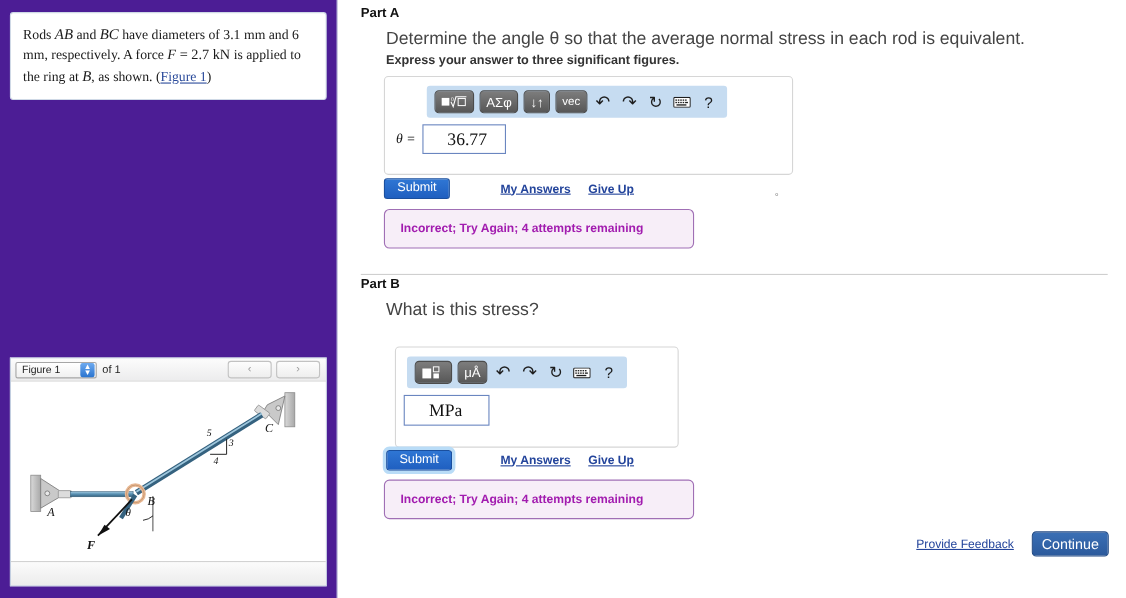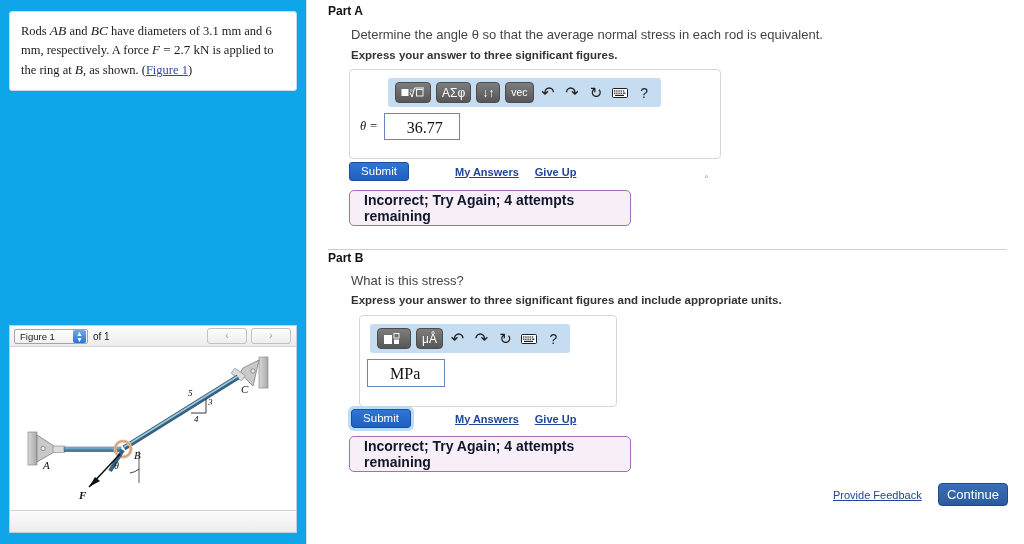--- a/index.html
+++ b/index.html
@@ -20,21 +20,21 @@
     width: 1024px;
     height: 544px;
   }
 
   
   #left-panel {
     position: absolute;
     left: 0; top: 0;
     width: 307px;
     height: 544px;
-    background: #0ea5e9;
+    background: #4c1d95;
     border-right: 1px solid #cfd9e6;
     box-sizing: border-box;
   }
   #problem-card {
     position: absolute;
     left: 9px; top: 11px;
     width: 288px;
     background: #ffffff;
     border: 1px solid #cfd9e6;
     border-radius: 3px;
@@ -156,21 +156,21 @@
     padding: 0;
   }
   .part-header {
     font-weight: bold;
     font-size: 12px;
     color: #111;
     margin: 0;
     padding: 0;
   }
   .question-text {
-    font-size: 13px;
+    font-size: 16px;
     color: #444;
     margin: 0;
   }
   .instruction {
     font-size: 11.5px;
     font-weight: bold;
     color: #333;
     margin: 0;
   }
 
@@ -280,23 +280,23 @@
     text-decoration: underline;
     font-size: 11px;
     font-weight: bold;
   }
 
   
   .feedback-box {
     border: 1px solid #a06fb5;
     border-radius: 5px;
     background: #f7eef8;
-    color: #0f172a;
+    color: #a21caf;
     font-weight: bold;
-    font-size: 14px;
+    font-size: 11px;
     display: flex;
     align-items: center;
     box-sizing: border-box;
     padding: 0 14px;
   }
 
   .divider {
     height: 1px;
     background: #cfcfcf;
     border: 0;
@@ -473,21 +473,20 @@
     </div>
 
     <div class="feedback-box" style="position:absolute; left:42px; top:190px; width:282px; height:36px;">Incorrect; Try Again; 4 attempts remaining</div>
 
     <hr class="divider" style="position:absolute; left:21px; top:243px; width:679px;">
 
     <div style="position:absolute; left:21px; top:251px;" class="part-header">Part B</div>
 
     <div style="position:absolute; left:44px; top:273px;" class="question-text">What is this stress?</div>
 
-    <div style="position:absolute; left:44px; top:294px;" class="instruction">Express your answer to three significant figures and include appropriate units.</div>
 
     <div class="answer-panel" style="position:absolute; left:52px; top:315px; width:258px; height:92px;">
       <div class="mathtoolbar" style="margin:8px 0 0 10px;">
         <span class="tb-btn">
           <svg width="22" height="14" viewBox="0 0 22 14">
             <rect x="1" y="3" width="8" height="9" fill="#fff"></rect>
             <rect x="11" y="1.5" width="5" height="4.5" fill="none" stroke="#fff" stroke-width="0.9"></rect>
             <rect x="11" y="7.5" width="5" height="4.5" fill="#fff"></rect>
           </svg>
         </span>

